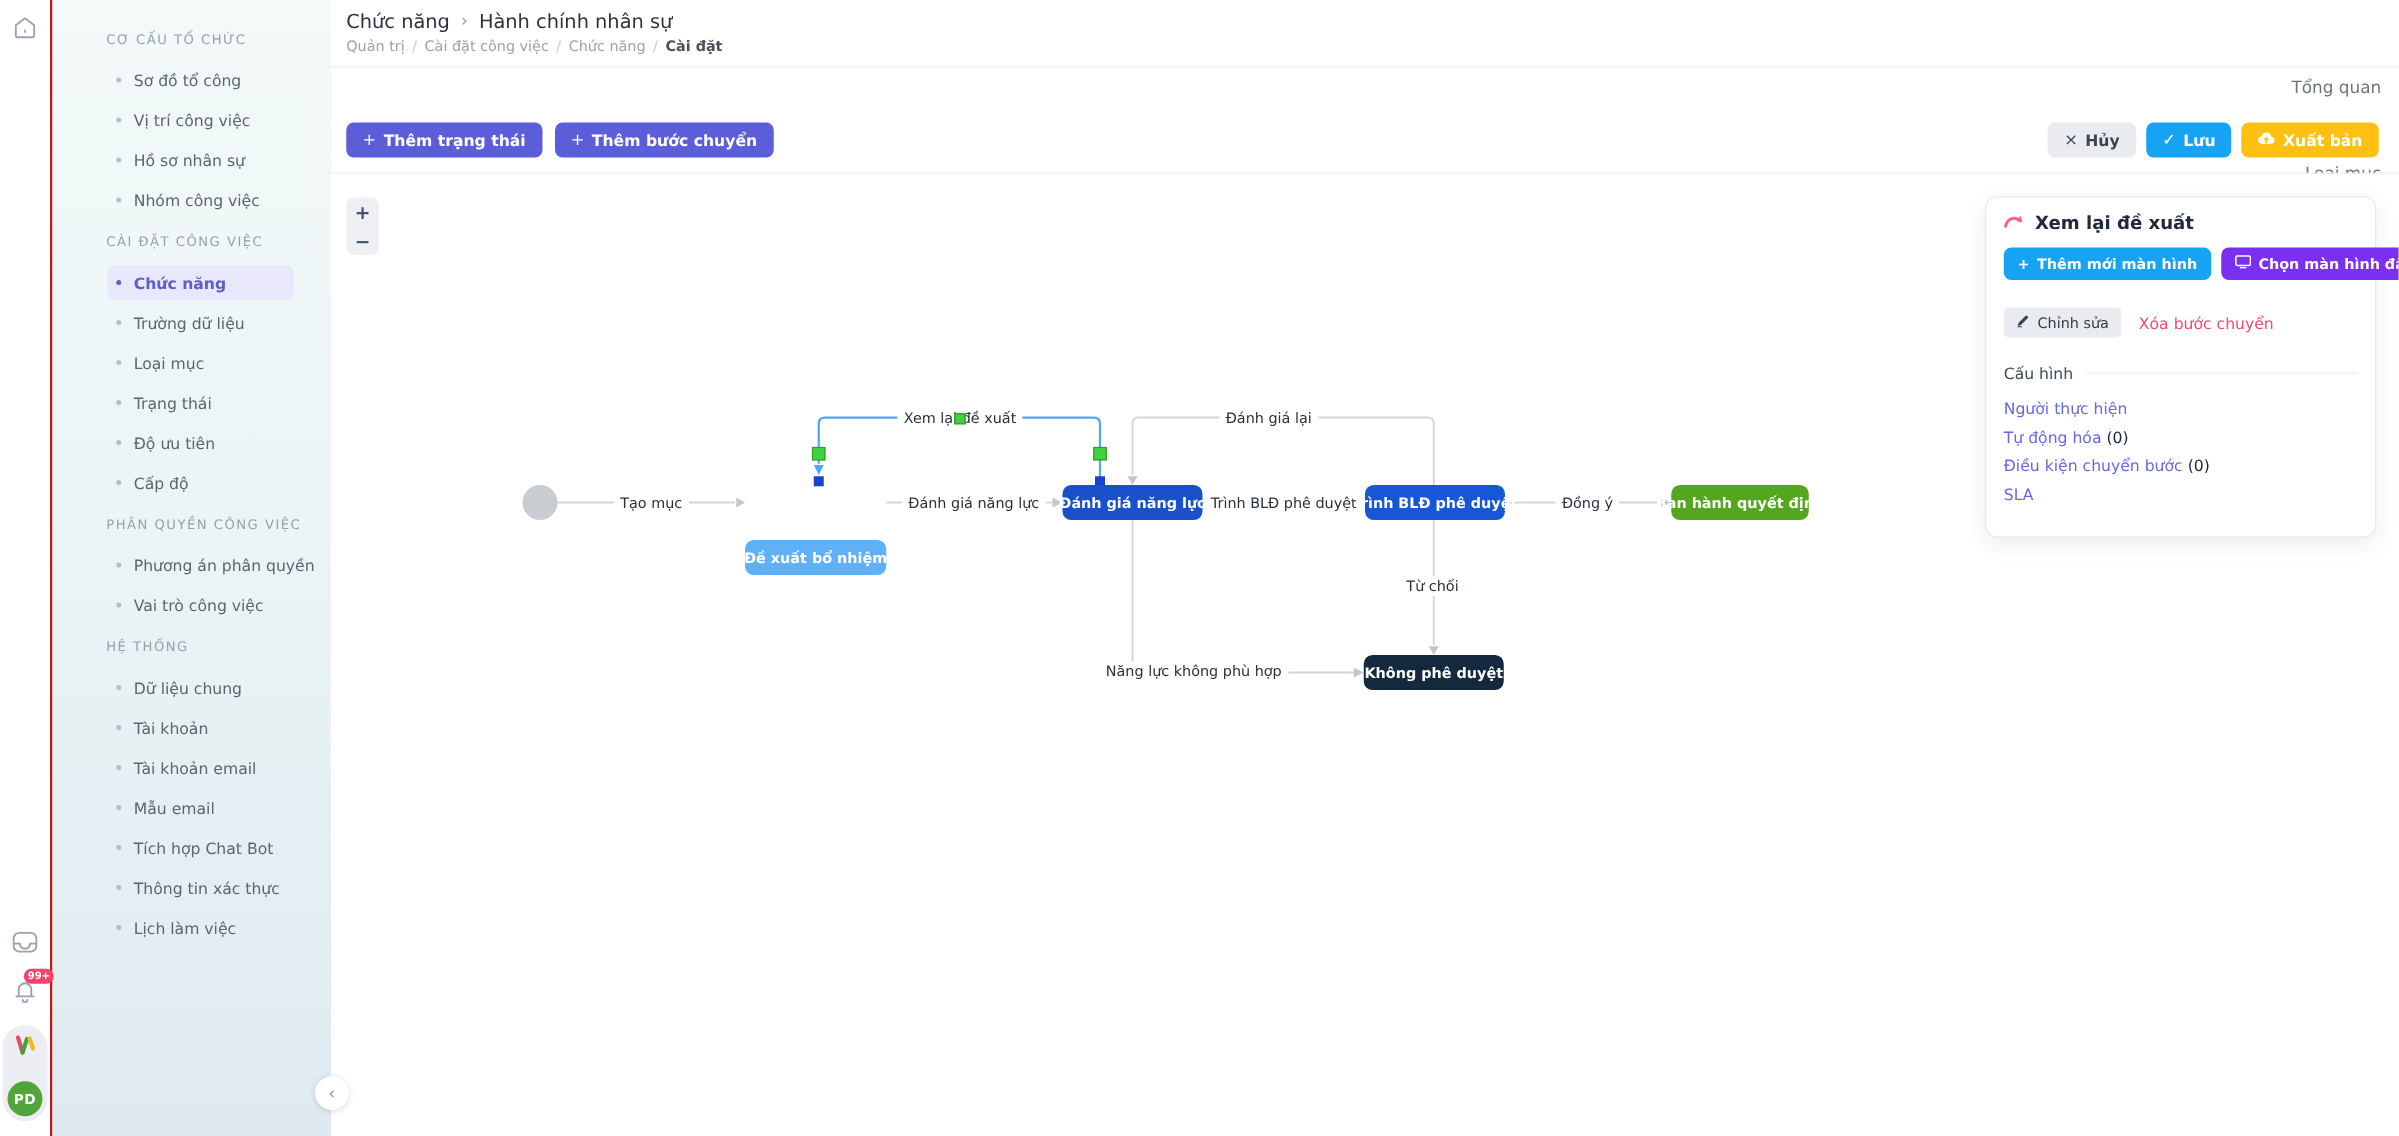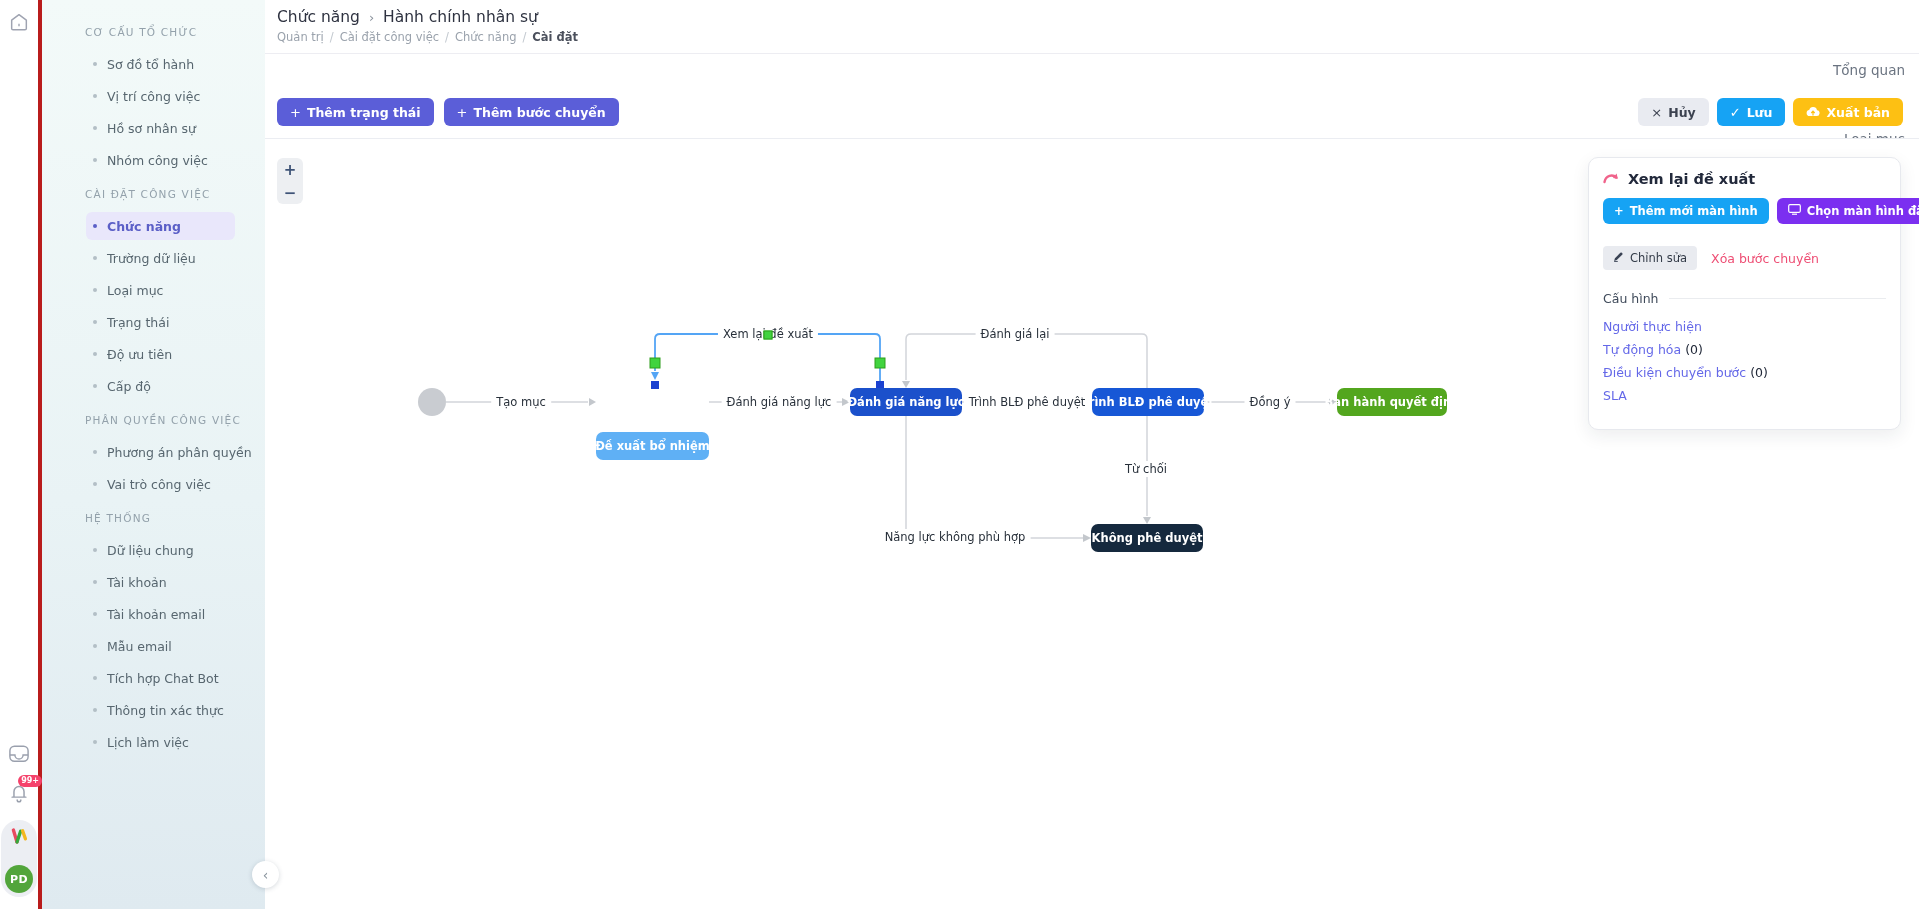--- a/index.html
+++ b/index.html
@@ -1,21 +1,21 @@
 <!DOCTYPE html>
 <html><head>
 <meta charset="utf-8">
 <style>
   * { box-sizing: border-box; margin: 0; padding: 0; }
   html,body { width:1919px; height:909px; overflow:hidden; }
   body { font-family:"DejaVu Sans","Liberation Sans",sans-serif; background:#fff; color:#333;
          display:flex; position:relative; }
 
   
-  .rail { width:42px; background:#fff; border-right:4px solid #b91c1c; display:flex; flex-direction:column;
+  .rail { width:42px; background:#fff; border-right:2px solid #b91c1c; display:flex; flex-direction:column;
           align-items:center; padding:10px 0 12px; flex:0 0 42px; }
   .rail-bottom { margin-top:auto; display:flex; flex-direction:column; align-items:center; gap:15px; }
   .rail-icon { position:relative; width:24px; height:24px; display:flex; align-items:center; justify-content:center; cursor:pointer; }
   .badge { position:absolute; top:-6px; right:-11px; background:#f5426b; color:#fff; font-size:8px; font-weight:bold;
            padding:2px 3px; border-radius:8px; line-height:1; }
   .rail-pill { background:#eceef3; border-radius:999px; padding:4px; display:flex; flex-direction:column; gap:17px; align-items:center; }
   .avatar { width:28px; height:28px; border-radius:50%; background:#52a53b; color:#fff; font-size:11px; font-weight:bold;
             display:flex; align-items:center; justify-content:center; letter-spacing:.3px; }
 
   
@@ -139,21 +139,21 @@
     </div>
   </div>
 </div>
 
 <div class="sidebar">
 
   <div class="nav-section">
     <div class="nav-title">CƠ CẤU TỔ CHỨC</div>
     <div class="nav-item">
         <span class="bullet"></span>
-        <span class="lbl">Sơ đồ tổ hành</span>
+        <span class="lbl">Sơ đồ tổ công</span>
       </div>
     <div class="nav-item">
         <span class="bullet"></span>
         <span class="lbl">Vị trí công việc</span>
       </div>
     <div class="nav-item">
         <span class="bullet"></span>
         <span class="lbl">Hồ sơ nhân sự</span>
       </div>
     <div class="nav-item">

